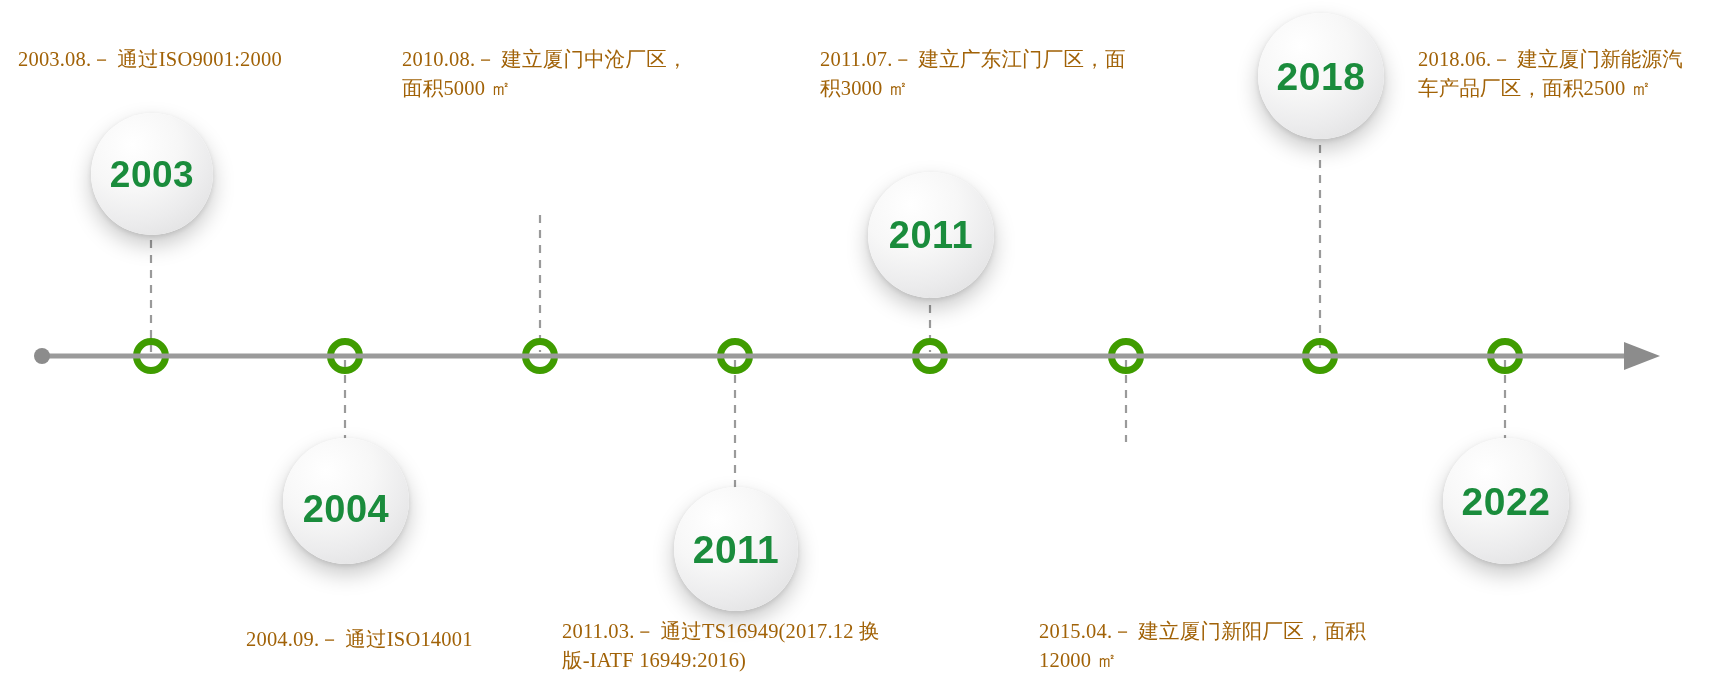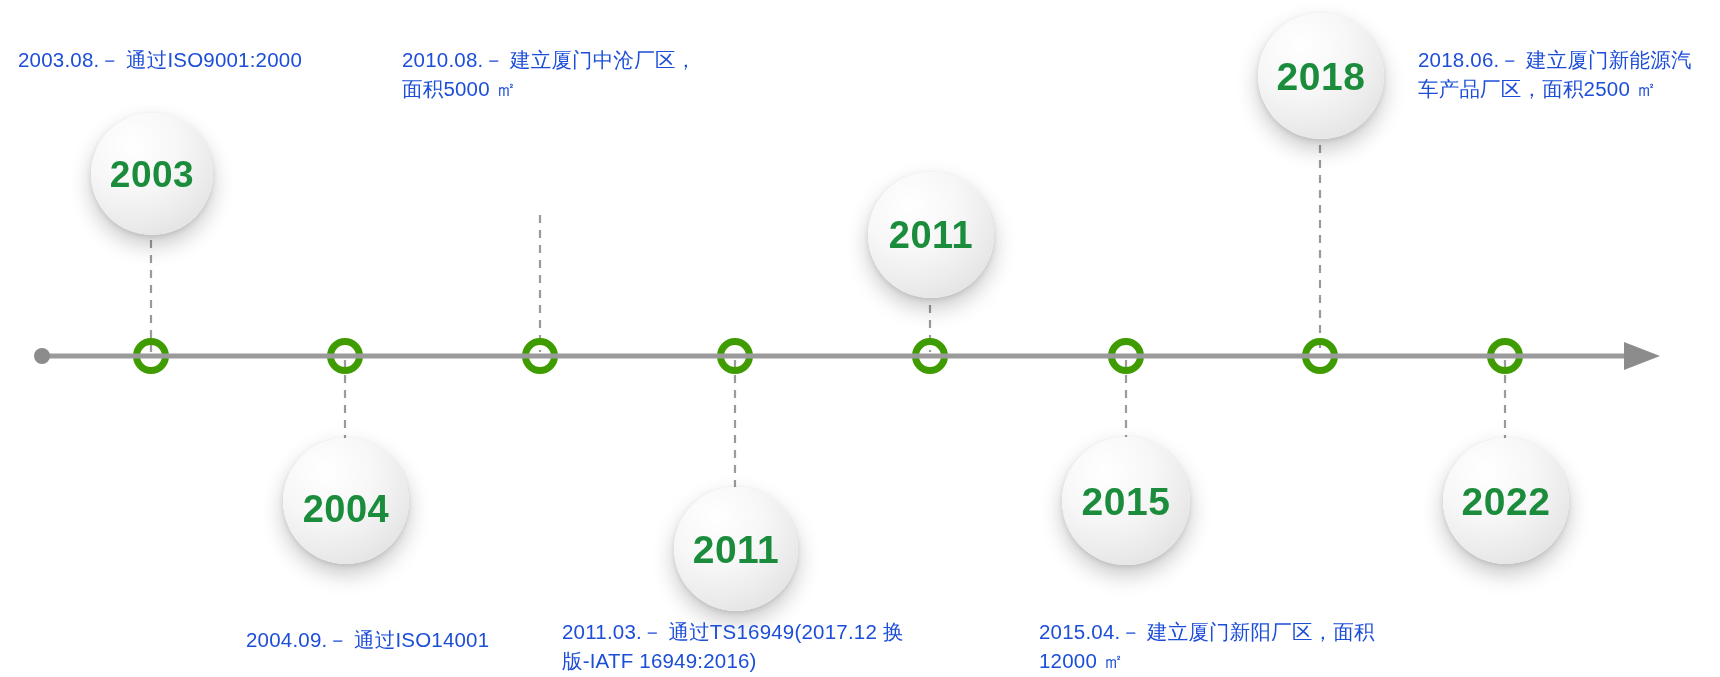--- a/index.html
+++ b/index.html
@@ -50,24 +50,24 @@
     font-weight: bold;
     color: #1a8c3c;
     letter-spacing: 0.5px;
     line-height: 1;
     user-select: none;
   }
 
   
   .caption {
     position: absolute;
-    font-family: Liberation Sans, sans-serif;
+    font-family: Liberation Serif, serif;
     font-size: 20.5px;
     line-height: 1.42;
-    color: #1d4ed8;
+    color: #a16207;
     white-space: pre-line;
     letter-spacing: 0.2px;
   }
   .caption.small-gap { letter-spacing: 0px; }
 </style>
 </head>
 <body>
 
 <div id="stage">
 
@@ -112,37 +112,36 @@
 
 
   <div class="year-bubble" style="left:674px; top:487px; width:124px; height:124px;">
     <span class="year-label" style="font-size:39px;">2011</span>
   </div>
 
   <div class="year-bubble" style="left:868px; top:172px; width:126px; height:126px;">
     <span class="year-label" style="font-size:38px;">2011</span>
   </div>
 
-  <div class="year-bubble" style="left:1062px; top:437px; width:128px; height:128px;">
-    <span class="year-label" style="font-size:39px;">2015</span>
-  </div>
 
   <div class="year-bubble" style="left:1258px; top:13px; width:126px; height:126px;">
     <span class="year-label" style="font-size:39px;">2018</span>
   </div>
 
   <div class="year-bubble" style="left:1443px; top:438px; width:126px; height:126px;">
     <span class="year-label" style="font-size:39px;">2022</span>
   </div>
 
   <div class="caption" style="left:18px; top:45px; width:330px;">2003.08.－ 通过ISO9001:2000</div>
 
   <div class="caption" style="left:402px; top:45px; width:320px;">2010.08.－ 建立厦门中沧厂区，
 面积5000 ㎡</div>
 
+  <div class="caption" style="left:820px; top:45px; width:330px;">2011.07.－ 建立广东江门厂区，面
+积3000 ㎡</div>
 
   <div class="caption" style="left:1418px; top:45px; width:300px;">2018.06.－ 建立厦门新能源汽
 车产品厂区，面积2500 ㎡</div>
 
   <div class="caption" style="left:203px; top:625px; width:330px;margin-left:43px;">2004.09.－ 通过ISO14001</div>
 
   <div class="caption" style="left:562px; top:617px; width:360px;">2011.03.－ 通过TS16949(2017.12 换
 版-IATF 16949:2016)</div>
 
   <div class="caption" style="left:1039px; top:617px; width:380px;">2015.04.－ 建立厦门新阳厂区，面积

